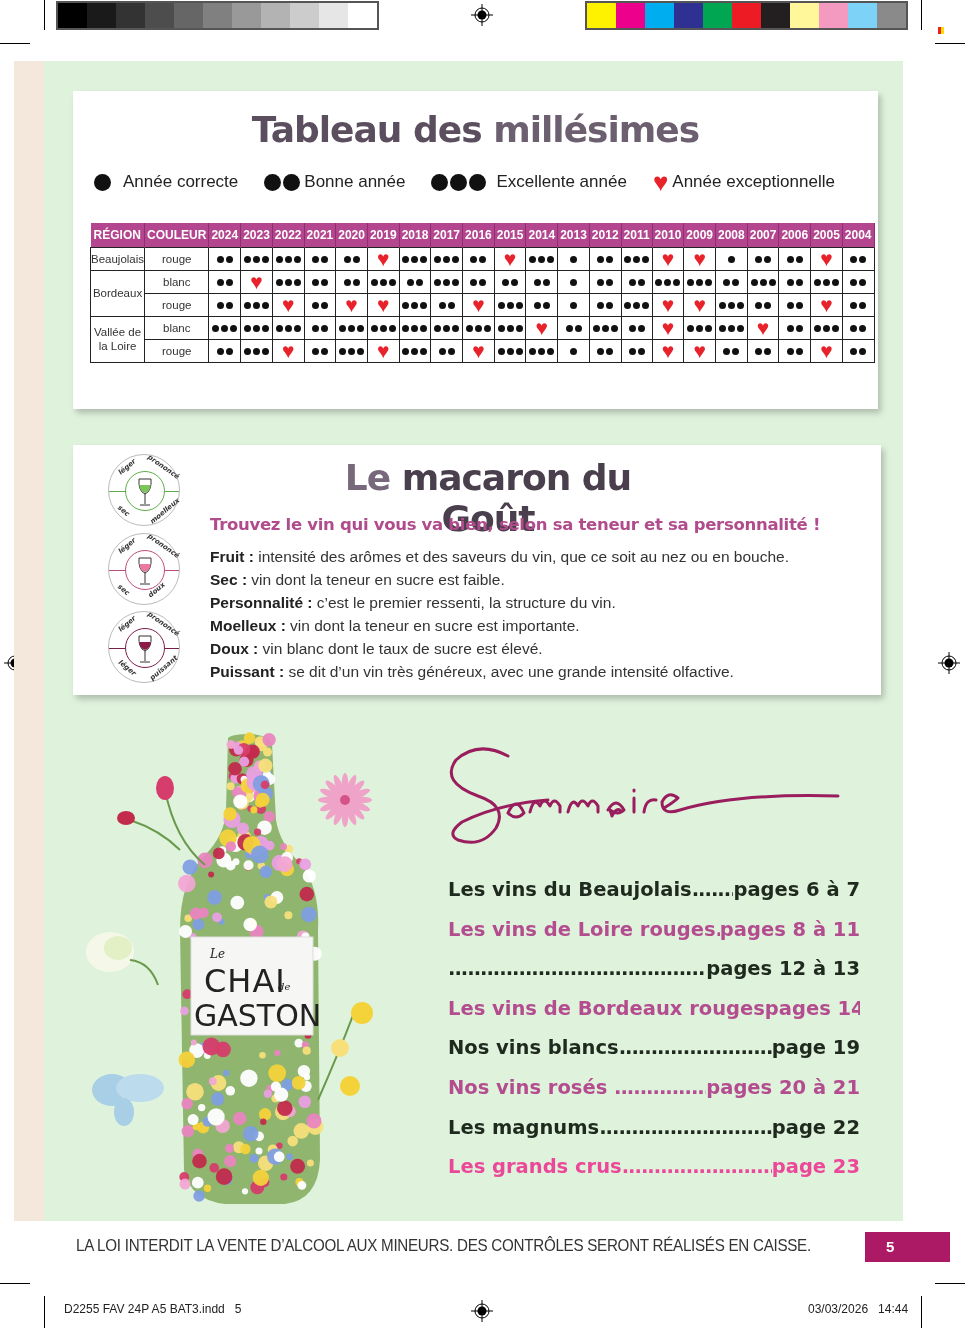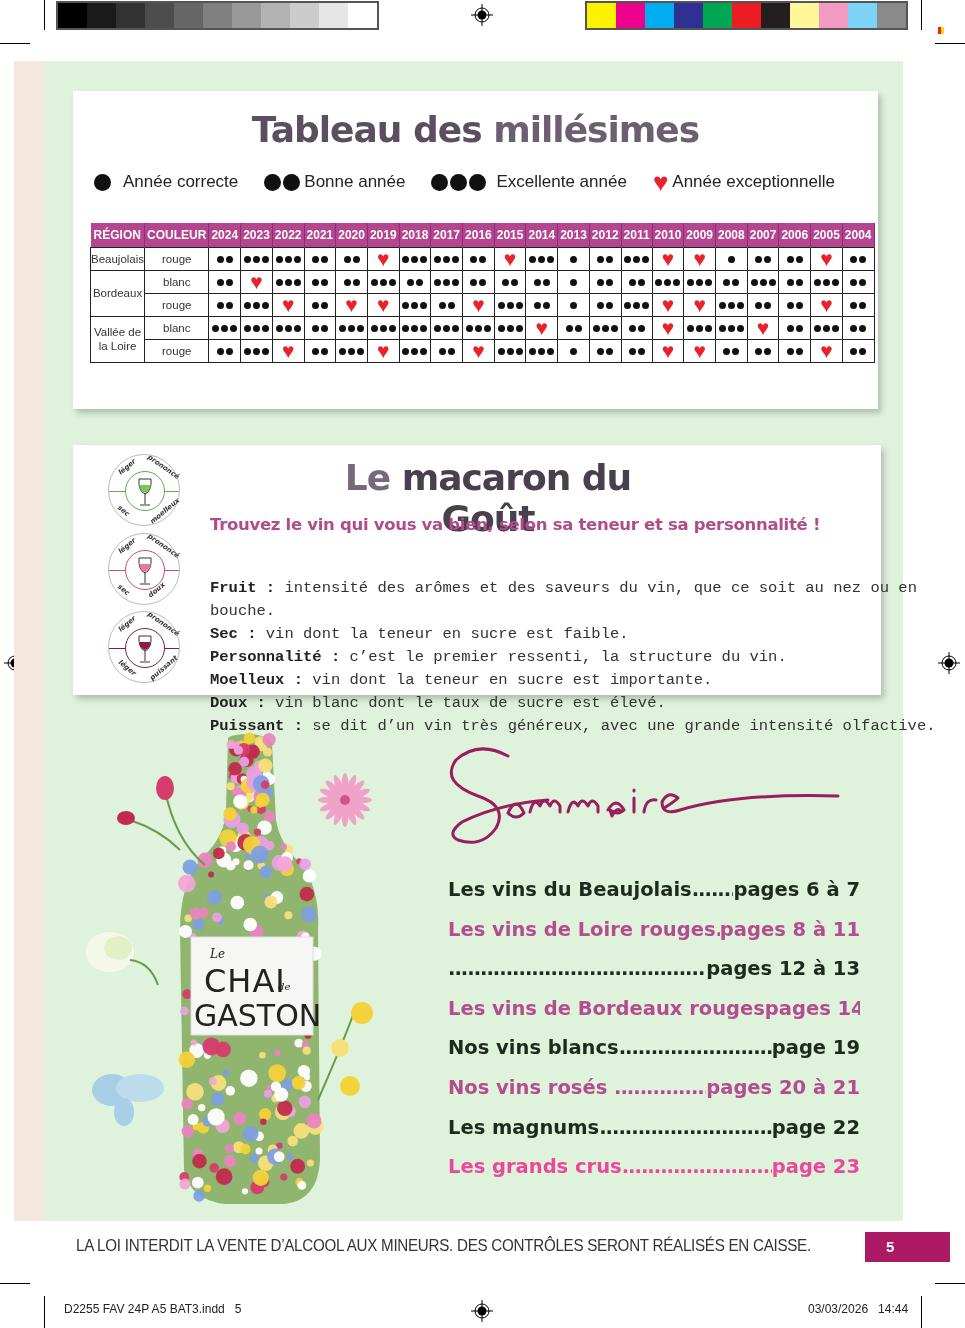--- a/index.html
+++ b/index.html
@@ -25,21 +25,21 @@
   table.mil td.reg-cell{width:52px;font-size:11.5px;line-height:14px}
   table.mil td.col-cell{width:55px;font-size:11.5px}
   .dots{display:inline-flex;gap:2px;vertical-align:middle}
   .dots i{width:7px;height:7px;border-radius:50%;background:#111;display:block}
   .heart{color:#e8222a;font-size:21px;line-height:18px;display:inline-block}
   .macaron{position:absolute;left:108px;width:72px;height:72px;border-radius:50%;border:1px solid #bbb;background:#fff}
   .macaron .inner{position:absolute;left:16px;top:16px;width:40px;height:40px;border-radius:50%;border:1px solid}
   .macaron .hline{position:absolute;top:36px;height:1px;width:100%}
   .macaron .lbl{position:absolute;font-size:7px;font-style:italic;font-weight:bold;color:#333}
   .macaron .glass{position:absolute;left:28px;top:22px;width:16px;height:30px}
-  .defs{position:absolute;left:210px;top:577px;font-family:Liberation Mono, monospace;font-size:15.5px;color:#333;line-height:23px}
+  .defs{position:absolute;left:210px;top:545px;font-family:Liberation Sans, sans-serif;font-size:15.5px;color:#333;line-height:23px}
   .defs b{color:#222}
   .toc{position:absolute;left:448px;top:870px;width:412px;font-family:"DejaVu Sans",sans-serif;font-size:19.5px;font-weight:bold;line-height:39.6px}
   .toc .row{display:flex;white-space:nowrap;overflow:hidden}
   .toc .lab{flex:0 0 auto}
   .toc .lead{flex:1 1 auto;overflow:hidden;letter-spacing:-1px}
   .toc .lead::after{content:"............................................................................"}
   .toc .pg{flex:0 0 auto}
   .footer-text{position:absolute;left:76px;top:1236px;font-family:"Liberation Sans",sans-serif;font-size:16.5px;color:#333;letter-spacing:-0.3px;transform:scaleX(0.92);transform-origin:left}
   .pagenum{position:absolute;left:865px;top:1232px;width:85px;height:30px;background:#ac1a66;color:#fff;font-family:"Liberation Sans",sans-serif;font-weight:bold;font-size:15px;padding-left:21px;line-height:30px}
   .slug{position:absolute;top:1302px;font-family:"Liberation Sans",sans-serif;font-size:12px;color:#222}

